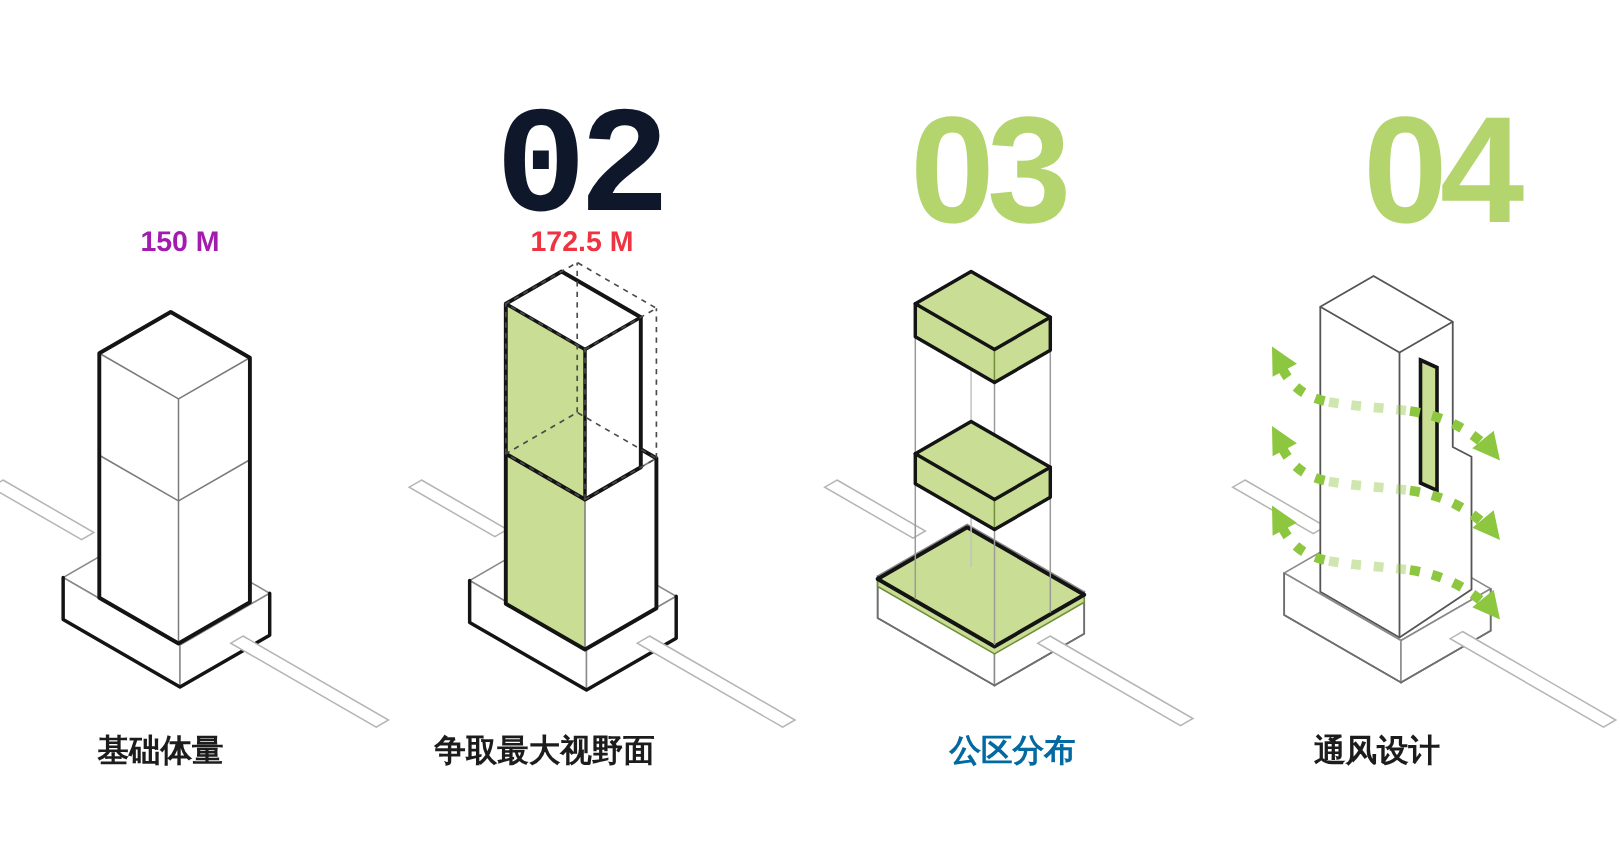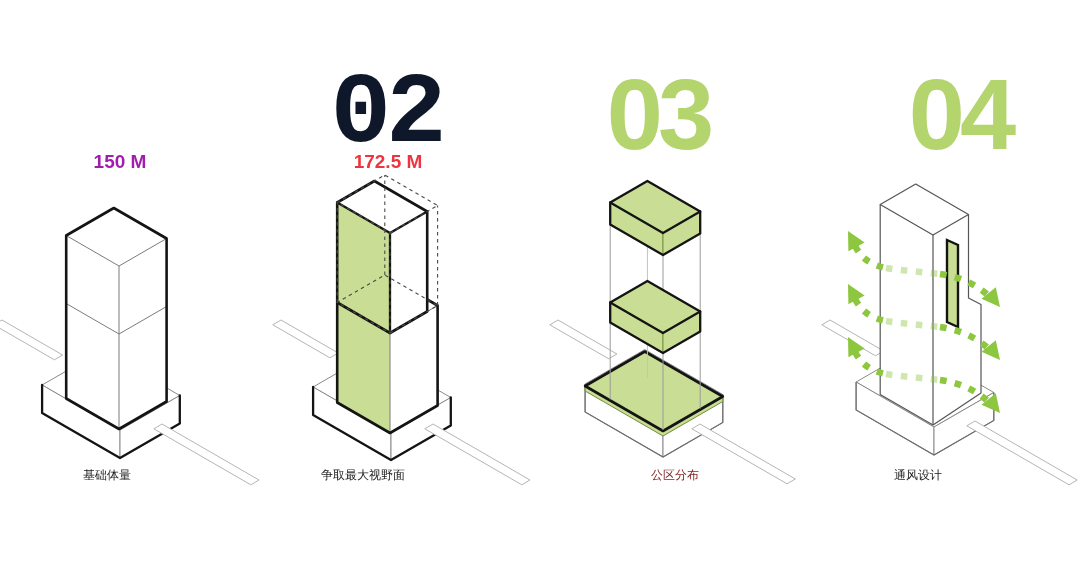--- a/index.html
+++ b/index.html
@@ -10,22 +10,22 @@
   #scene{position:absolute;left:0;top:0;}
   .num{
     position:absolute;top:64px;transform:translateX(-50%);
     font-size:101px;font-weight:bold;line-height:1;letter-spacing:-5px;white-space:nowrap;
   }
   .hgt{
     position:absolute;top:151px;height:22px;transform:translateX(-50%);
     font-size:19px;font-weight:bold;white-space:nowrap;
   }
   .cap{
-    position:absolute;top:467px;transform:translateX(-50%);
-    font-size:12px;font-weight:normal;white-space:nowrap;
+    position:absolute;top:486px;transform:translateX(-50%);
+    font-size:21px;font-weight:bold;white-space:nowrap;
   }
 </style>
 </head>
 <body>
 
 <div class="canvas">
   <svg id="scene" width="1080" height="575" viewBox="0 0 1080 575">
       <g>
         <path d="M2.0,320.0L62.6,355.0L54.4,359.8L-6.2,324.8Z" fill="#ffffff" stroke="#b5b5b5" stroke-width="1"></path>
         <path d="M120.0,430.0L179.8,395.5L101.8,350.5L42.1,385.0Z" fill="#ffffff" stroke="#8a8a8a" stroke-width="1"></path>
@@ -138,15 +138,15 @@
 
   <div class="num" style="left: 386px; color: #0f172a; font-family: Liberation Mono, monospace;">02</div>
   <div class="num" style="left: 658px; color: rgb(180, 213, 110);">03</div>
   <div class="num" style="left: 960px; color: rgb(180, 213, 110);">04</div>
 
   <div class="hgt" style="left: 120px; color: #a21caf;">150 M</div>
   <div class="hgt" style="left: 376px; color: rgb(238, 52, 64); margin-left: 12px;">172.5 M</div>
 
   <div class="cap" style="left: 107px; color: rgb(28, 28, 28);">基础体量</div>
   <div class="cap" style="left: 363px; color: rgb(28, 28, 28);">争取最大视野面</div>
-  <div class="cap" style="left: 675px; color: #7f1d1d; text-align: right;">公区分布</div>
+  <div class="cap" style="left: 675px; color: #0369a1; text-align: right;">公区分布</div>
   <div class="cap" style="left: 918px; color: rgb(28, 28, 28);">通风设计</div>
 </div>
 
 </body></html>

